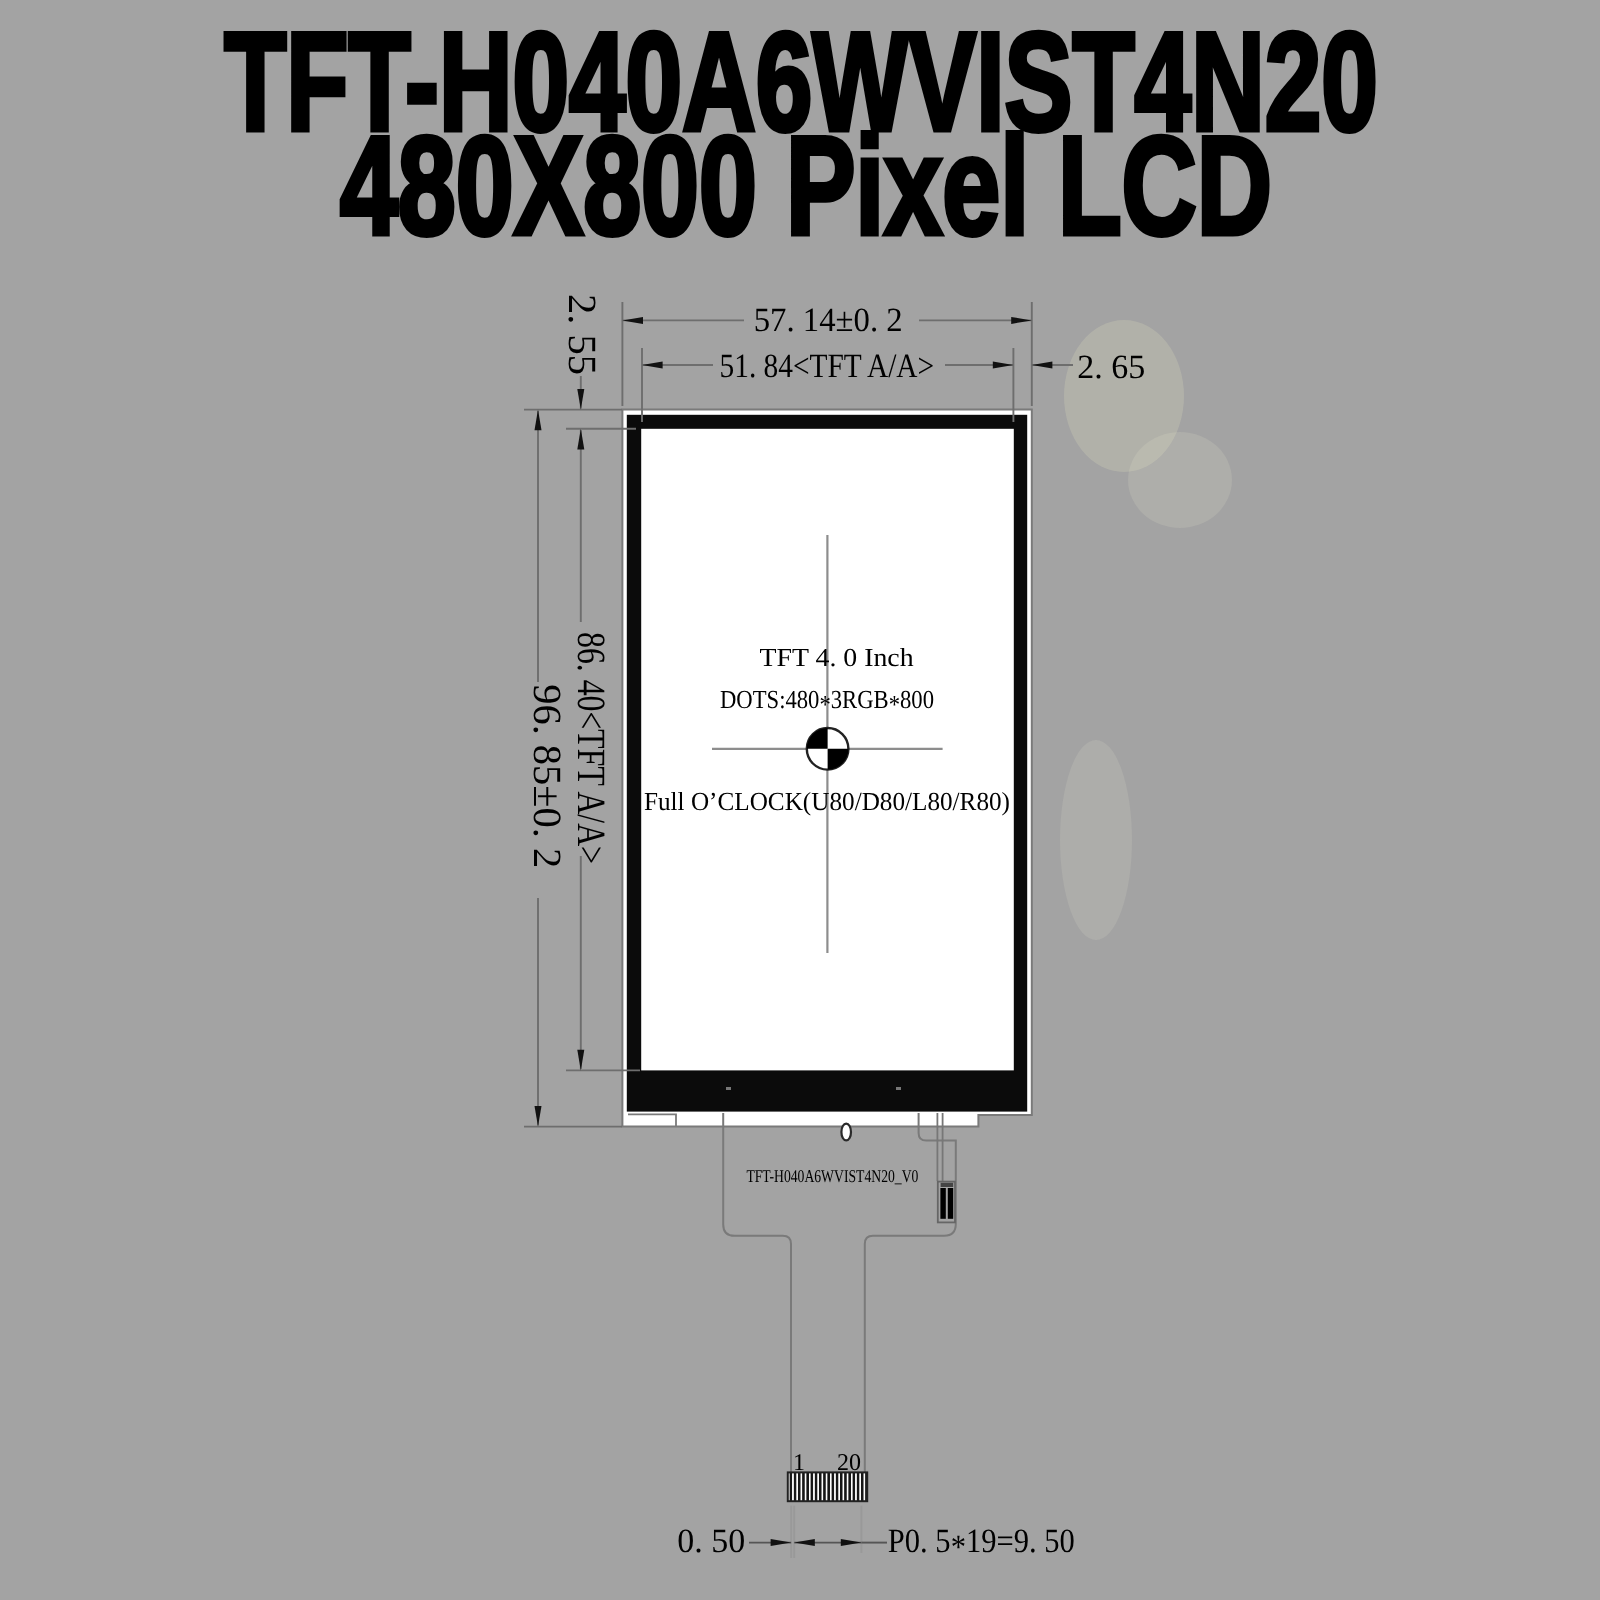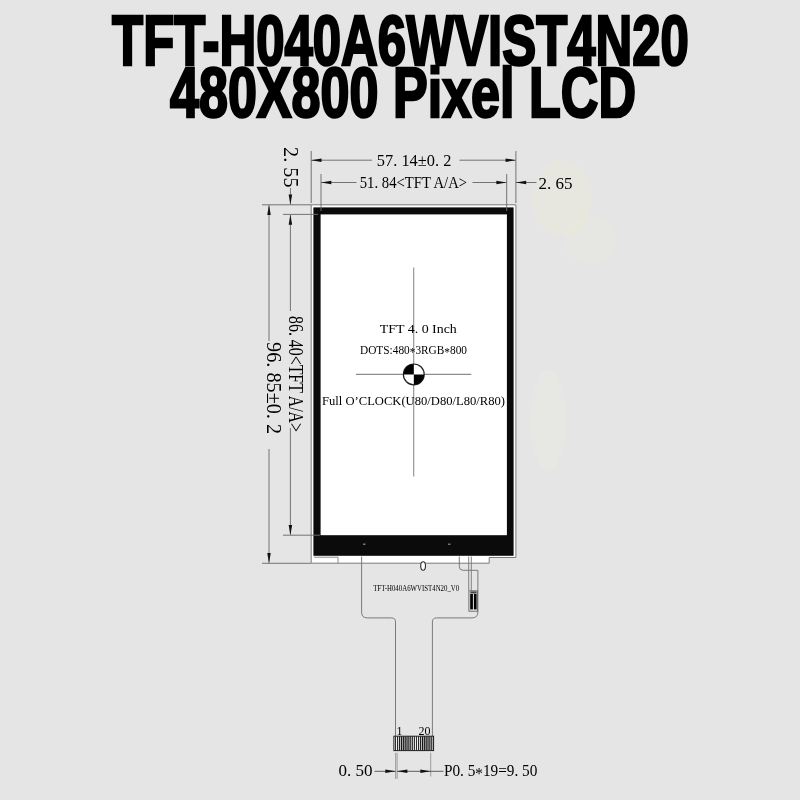--- a/index.html
+++ b/index.html
@@ -1,16 +1,16 @@
 <!DOCTYPE html>
 <html><head>
 <meta charset="utf-8">
 <style>
   html,body{margin:0;padding:0;background:#fff;}
-  #page{position:relative;width:800px;height:800px;overflow:hidden;background:#e5e5e5;}
+  #page{position:relative;width:800px;height:800px;overflow:hidden;background:#a3a3a3;}
   svg{position:absolute;left:0;top:0;}
 </style>
 </head>
 <body>
 <div id="page">
 <svg width="800" height="800" viewBox="0 0 800 800" font-family="Liberation Serif, serif" fill-rule="evenodd">
 <defs>
   <pattern id="hatch" width="2.1" height="14.4" patternUnits="userSpaceOnUse">
     <rect width="2.1" height="14.4" fill="#fdfdfd"></rect>
     <rect width="1.25" height="14.4" fill="#151515"></rect>

